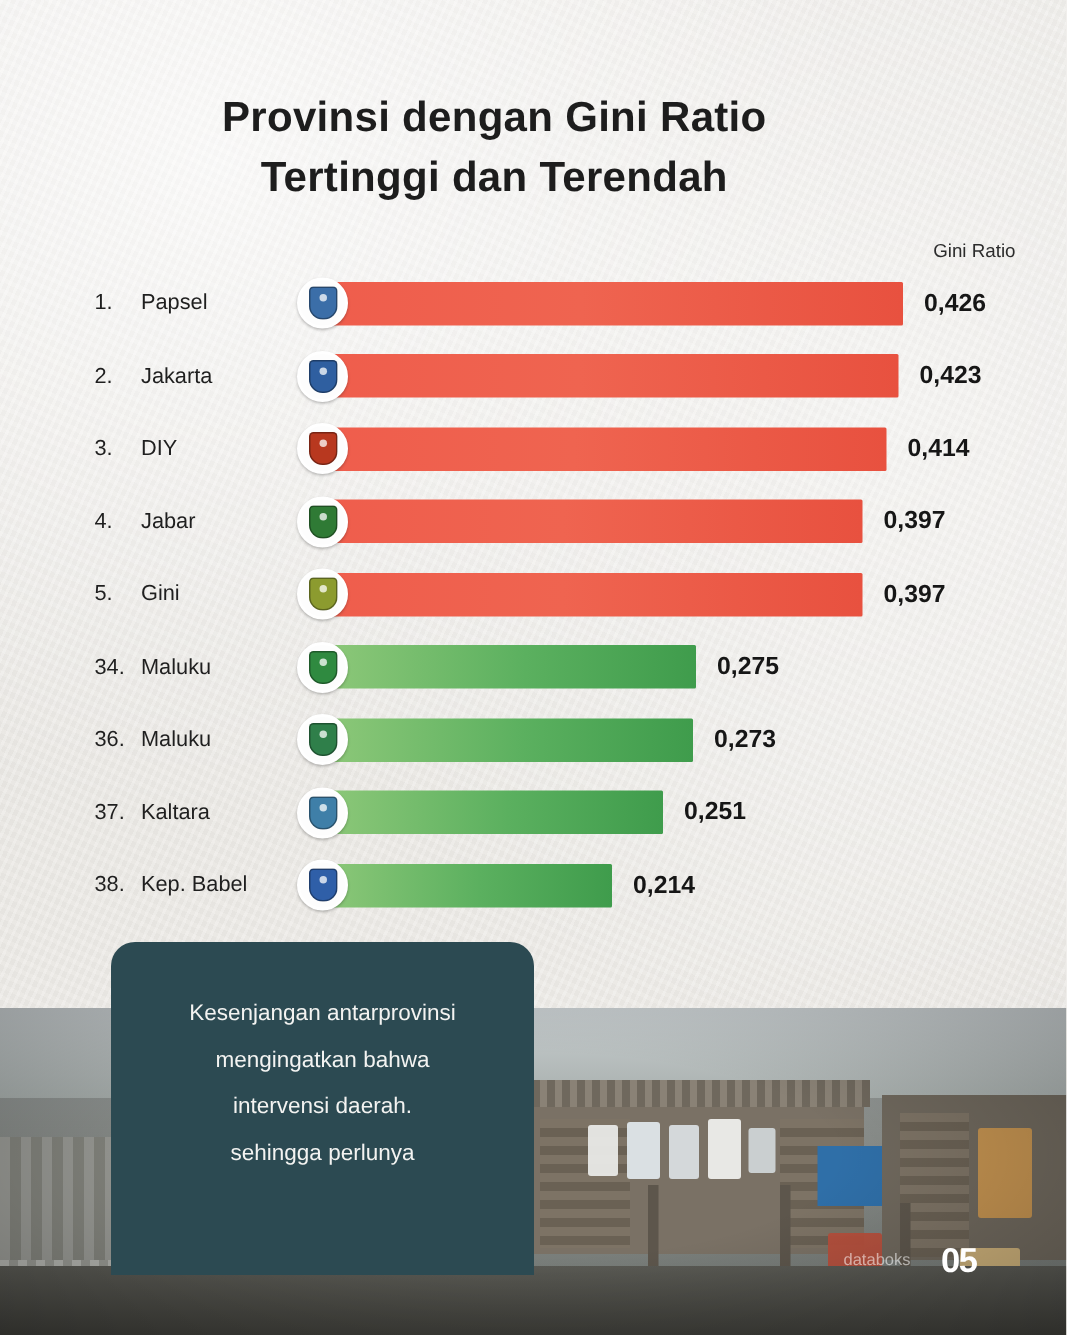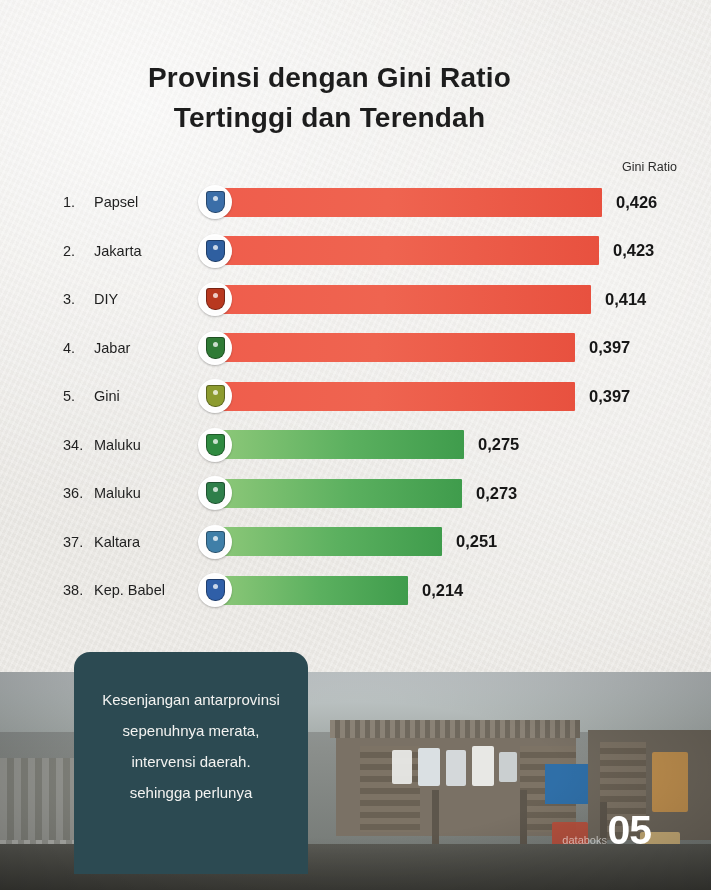--- a/index.html
+++ b/index.html
@@ -195,41 +195,41 @@
   }
   .photo-vignette {
     position: absolute;
     inset: 0;
     background: radial-gradient(ellipse at 50% 45%, rgba(0,0,0,0) 40%, rgba(0,0,0,0.28) 100%);
   }
   
   .quote-card {
     position: absolute;
     left: 74px;
-    top: 652px;
-    width: 234px;
+    top: 628px;
+    width: 282px;
     height: 222px;
     background: #2c4a52;
     border-radius: 16px 16px 0 0;
     color: #f3f3f1;
     padding: 32px 26px 0 26px;
     box-sizing: border-box;
     z-index: 5;
   }
   .quote-line {
     font-size: 15px;
     line-height: 31px;
     text-align: center;
   }
   
   .page-num {
     position: absolute;
     right: 60px;
     bottom: 36px;
-    font-size: 41px;
+    font-size: 23px;
     font-weight: bold;
     color: #ffffff;
     z-index: 6;
     letter-spacing: -1px;
   }
   .watermark {
     position: absolute;
     right: 104px;
     bottom: 44px;
     font-size: 11px;
@@ -362,20 +362,20 @@
 
     <div class="cloth" style="left:552px; top:150px; width:36px; height:48px; background:#b84f3c;"></div>
     <div class="cloth" style="left:640px; top:160px; width:40px; height:52px; background:#d0b37a;"></div>
 
     <div class="ground"></div>
     <div class="photo-vignette"></div>
   </div>
 
   <div class="quote-card">
     <div class="quote-line">Kesenjangan antarprovinsi</div>
-    <div class="quote-line">sepenuhnya merata,</div>
+    <div class="quote-line">mengingatkan bahwa</div>
     <div class="quote-line">intervensi daerah.</div>
     <div class="quote-line">sehingga perlunya</div>
   </div>
 
   <div class="watermark">databoks</div>
   <div class="page-num">05</div>
 </div>
 
 </body></html>

